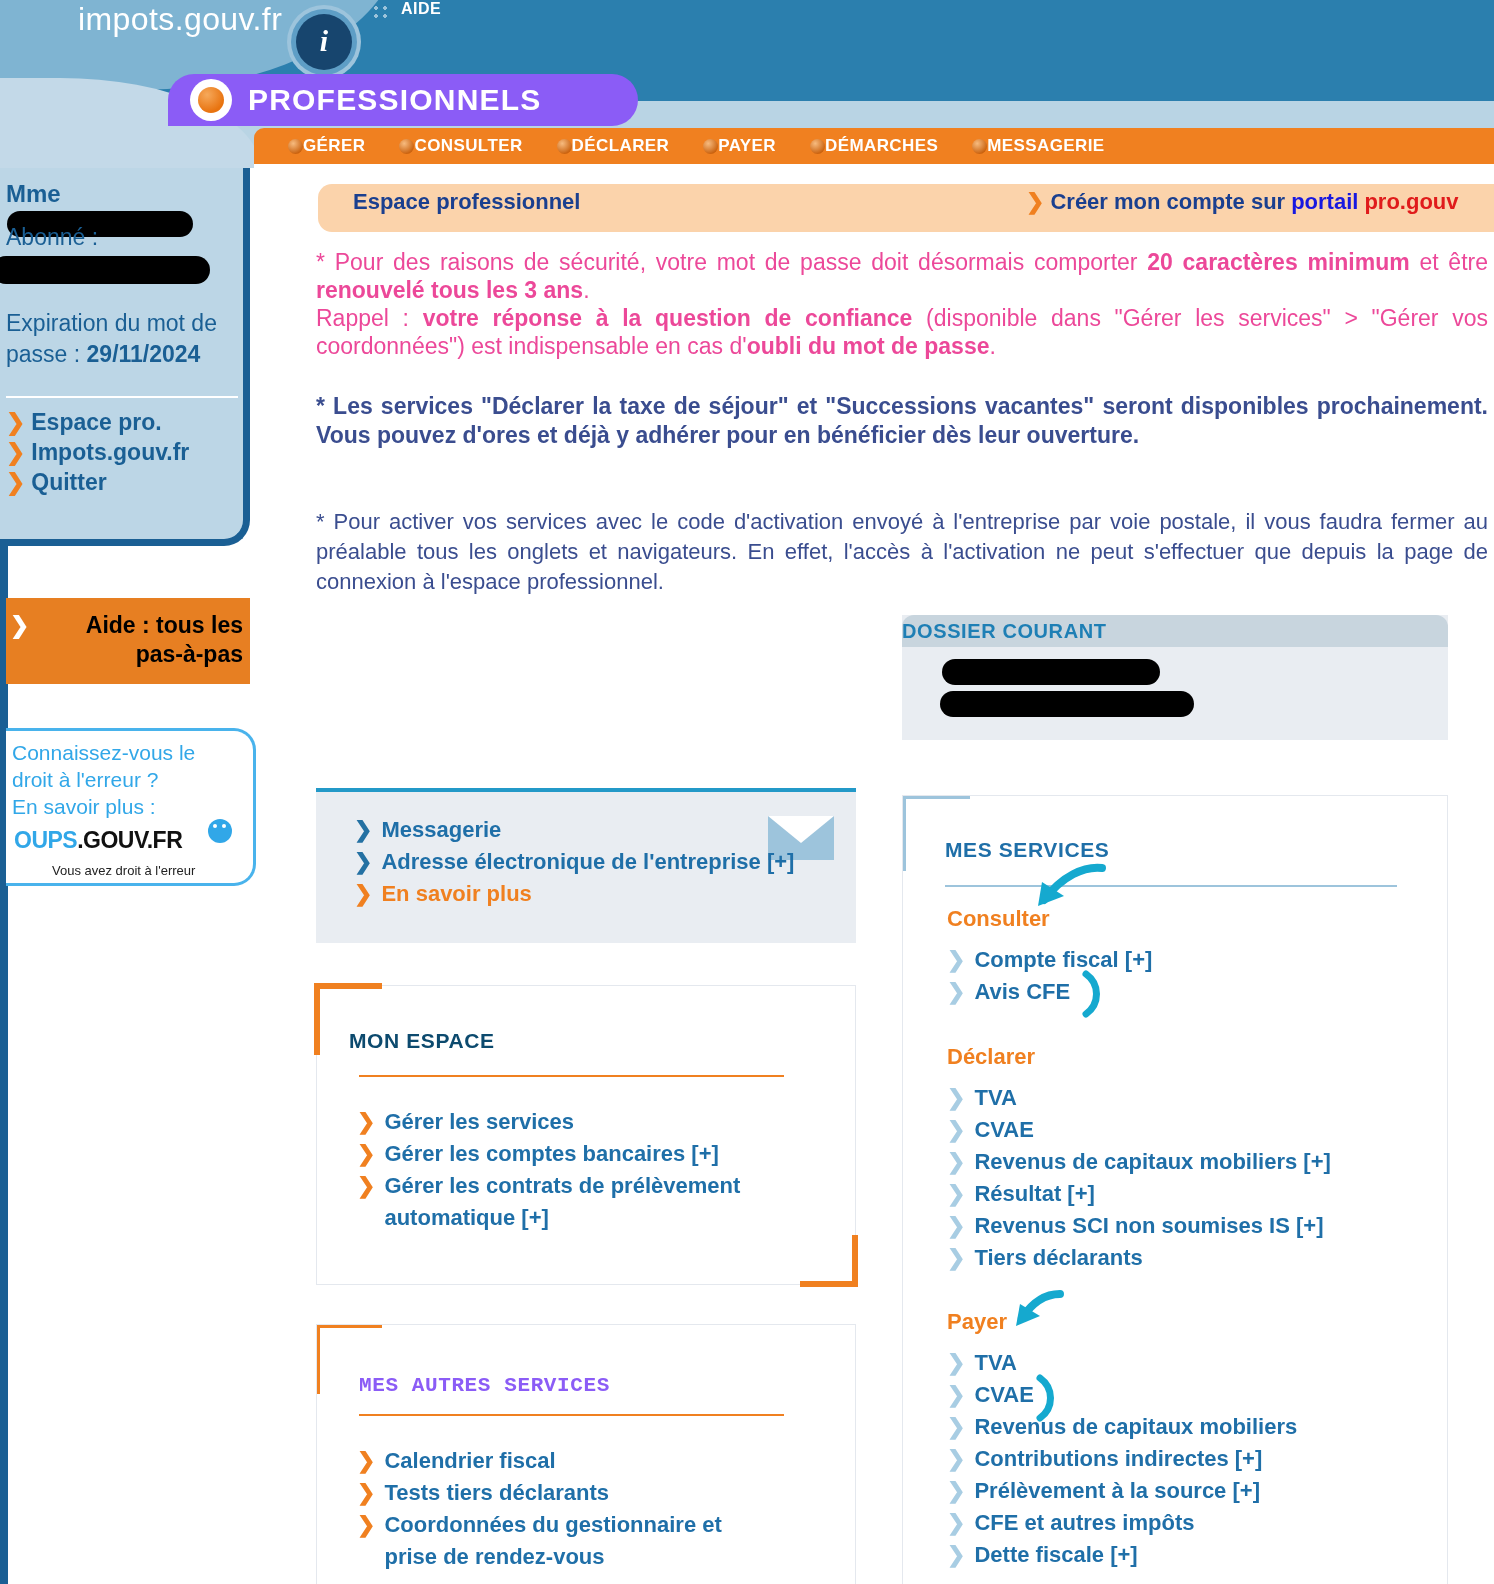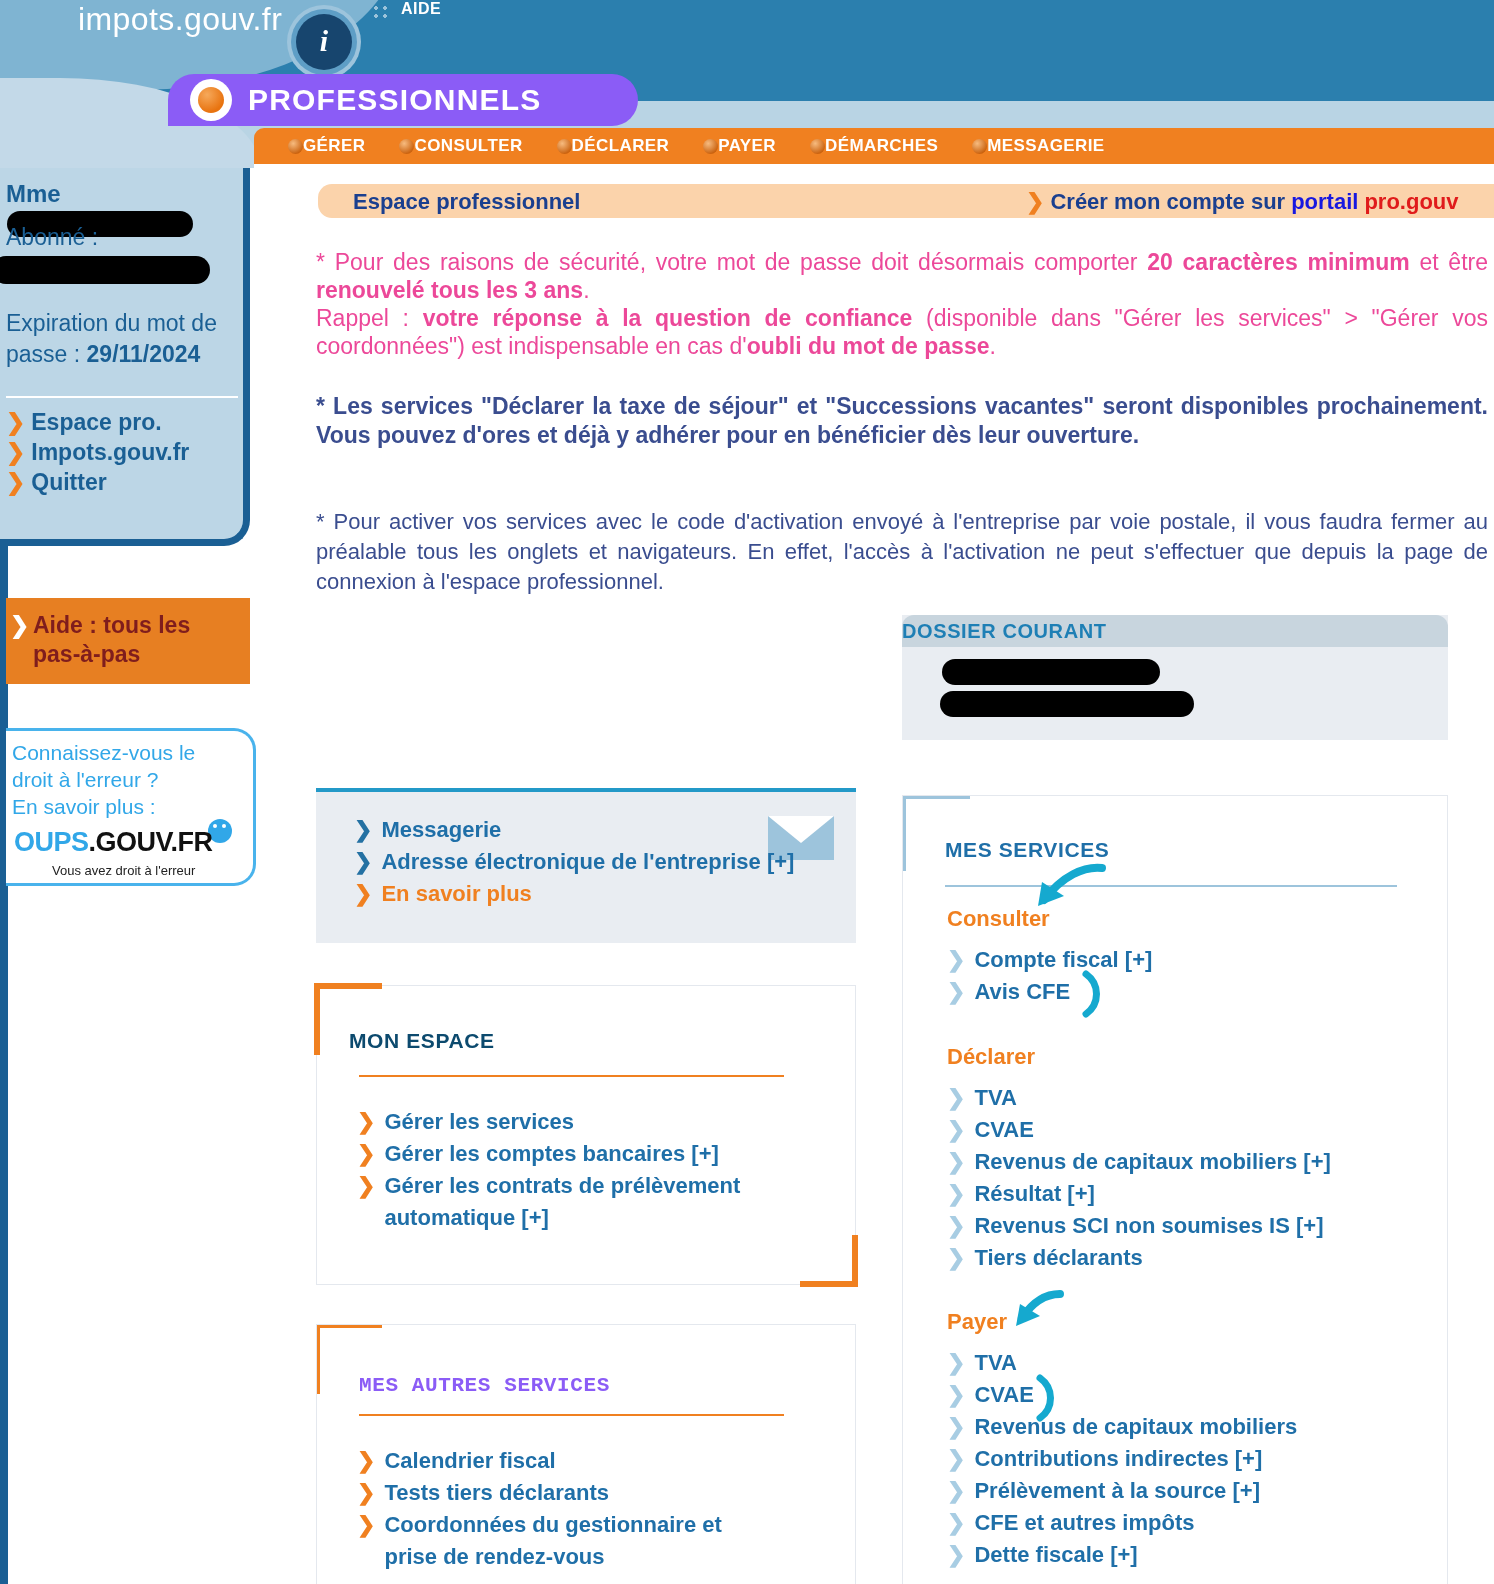--- a/index.html
+++ b/index.html
@@ -118,47 +118,47 @@
   .side-link .chev { color:#f08020; font-size:23px; font-weight:bold; line-height:29px; }
   .side-link .lbl { font-size:23px; font-weight:bold; color:#1a5f94; line-height:29px; }
 
   .aide-box {
     position:absolute; left:6px; top:598px; width:244px; height:86px;
     background:#e77f22; color:#ffffff;
   }
   .aide-box .chev { position:absolute; left:4px; top:14px; color:#ffffff; font-size:23px; font-weight:bold; }
   .aide-box .txt {
     position:absolute; left:27px; top:13px; width:210px; font-size:23px;
-    font-weight:bold; line-height:29px; color:#7f1d1d;
+    font-weight:bold; line-height:29px; color:#000000;text-align:right;
   }
 
   .oups-box {
     position:absolute; left:6px; top:728px; width:250px; height:158px;
     border:3px solid #49b3ec; border-top-right-radius:22px; border-bottom-right-radius:22px;
     border-left:none; background:#ffffff;
   }
   .oups-q { position:absolute; left:6px; top:8px; width:232px; font-size:21px; color:#31a7e8; line-height:27px; }
-  .oups-logo { position:absolute; left:8px; top:96px; font-size:27px; font-weight:bold; letter-spacing:-0.5px; }
+  .oups-logo { position:absolute; left:8px; top:96px; font-size:23px; font-weight:bold; letter-spacing:-0.5px; }
   .oups-logo .blue { color:#31a7e8; }
   .oups-logo .blk { color:#111111; }
   .oups-bird {
     position:absolute; left:202px; top:88px; width:24px; height:24px; border-radius:50%;
     background:#31a7e8;
   }
   .oups-bird::before {
     content:""; position:absolute; left:5px; top:5px; width:4px; height:4px;
     border-radius:50%; background:#fff; box-shadow:9px 0 0 #fff;
   }
   .oups-tag { position:absolute; left:46px; top:132px; font-size:13px; color:#222; }
 
   
   .content { position:absolute; left:254px; top:180px; width:1240px; }
 
   .espace-bar {
-    position:absolute; left:64px; top:4px; width:1176px; height:34px;
+    position:absolute; left:64px; top:4px; width:1176px; height:48px;
     background:#fbd3ab; border-top-left-radius:14px; border-bottom-left-radius:14px;
   }
   .espace-bar .title {
     position:absolute; left:35px; top:5px; font-size:22px; font-weight:bold; color:#1a3f8f;
   }
   .espace-bar .right {
     position:absolute; left:708px; top:5px; font-size:22px; font-weight:bold; color:#1a3f8f;
     display:flex; align-items:baseline; gap:6px;
   }
   .espace-bar .right .chev { color:#f08020; }

